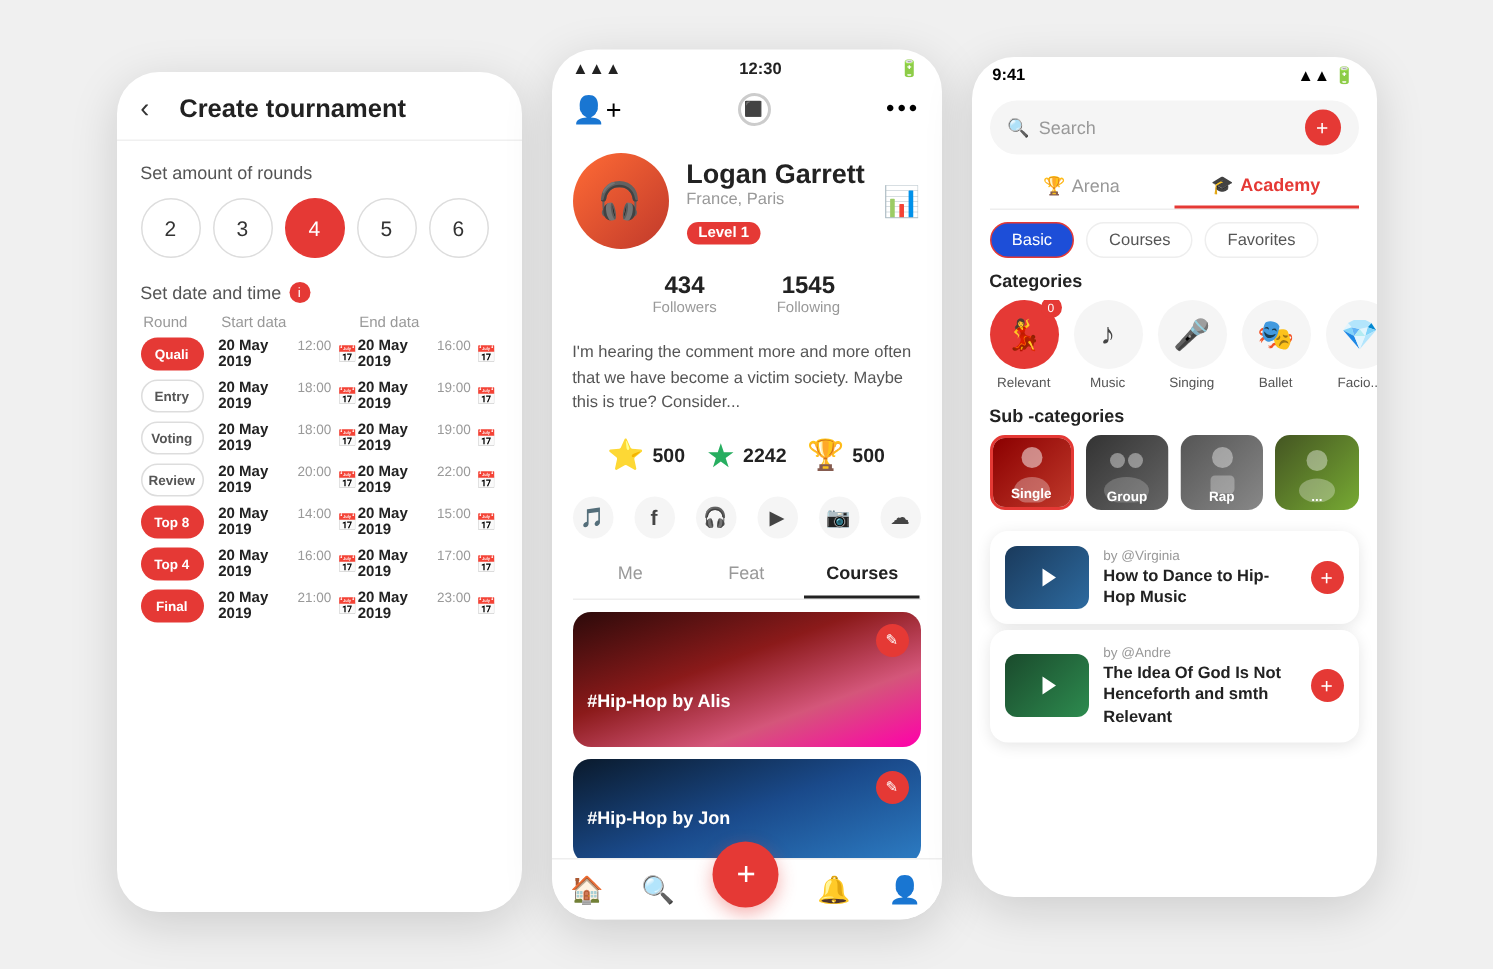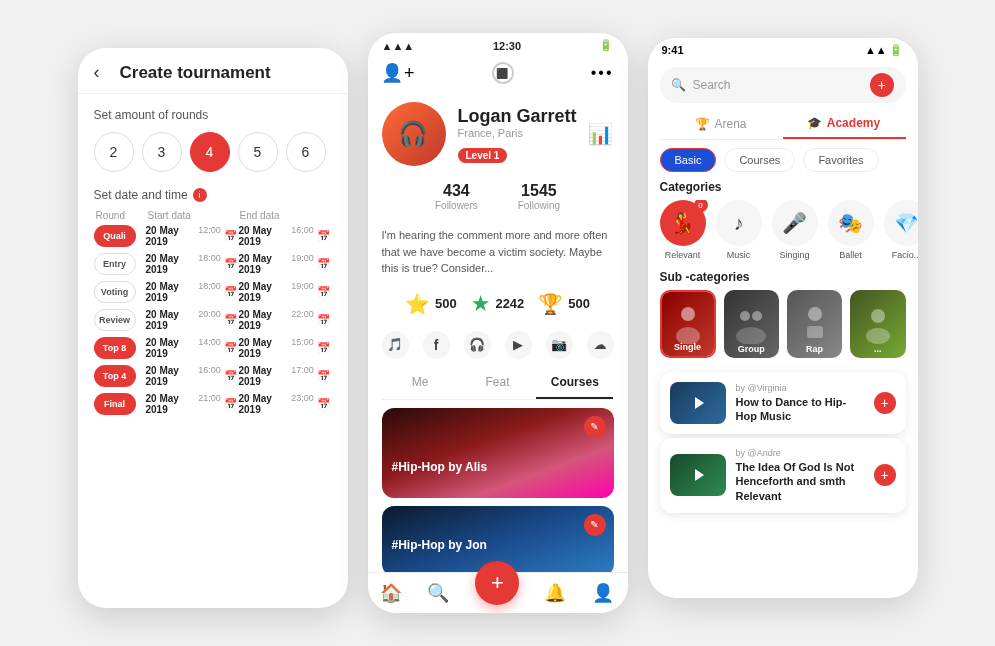--- a/index.html
+++ b/index.html
@@ -493,21 +493,21 @@
       color: #222;
       padding: 0 12px 6px;
     }
     .subcategories-row {
       display: flex;
       gap: 8px;
       padding: 0 12px 10px;
     }
     .subcat-item {
       width: 70px;
-      height: 68px;
+      height: 50px;
       border-radius: 10px;
       overflow: hidden;
       position: relative;
     }
     .subcat-bg {
       width: 100%;
       height: 100%;
       display: flex;
       align-items: center;
       justify-content: center;

